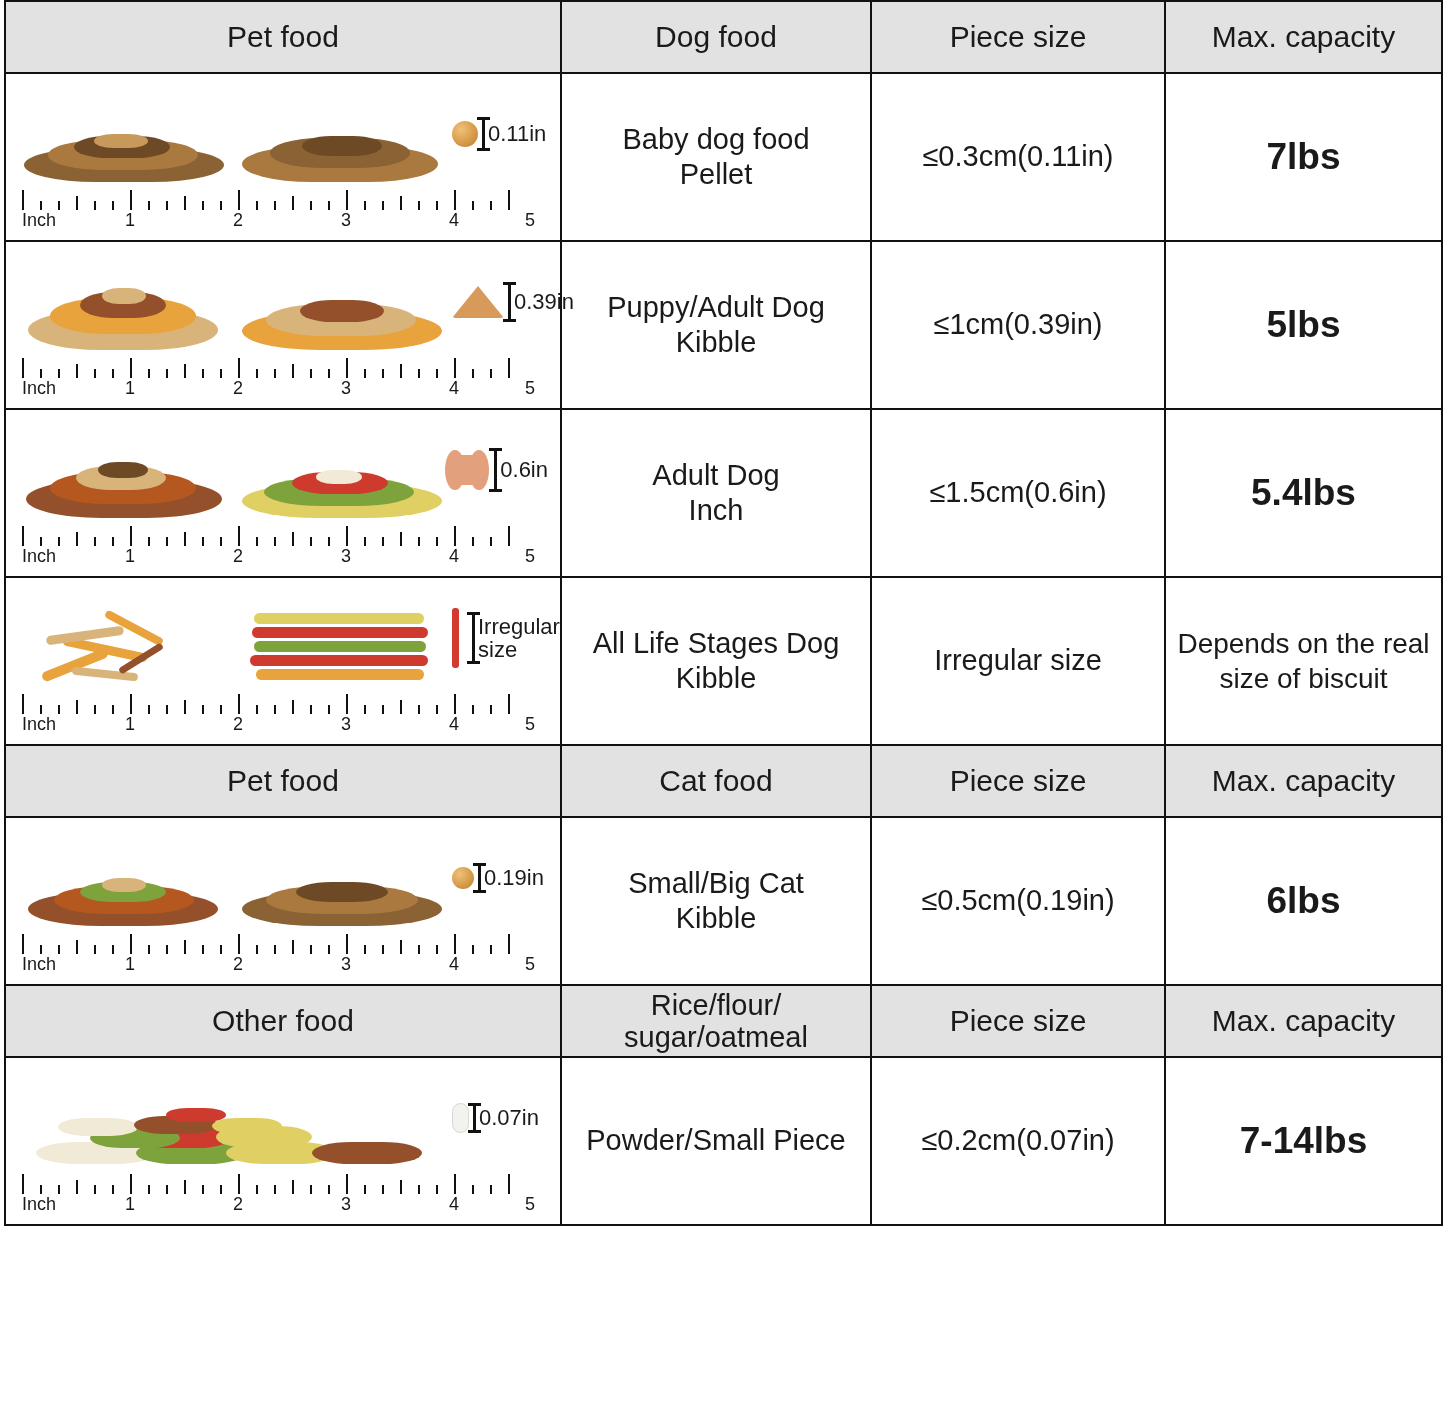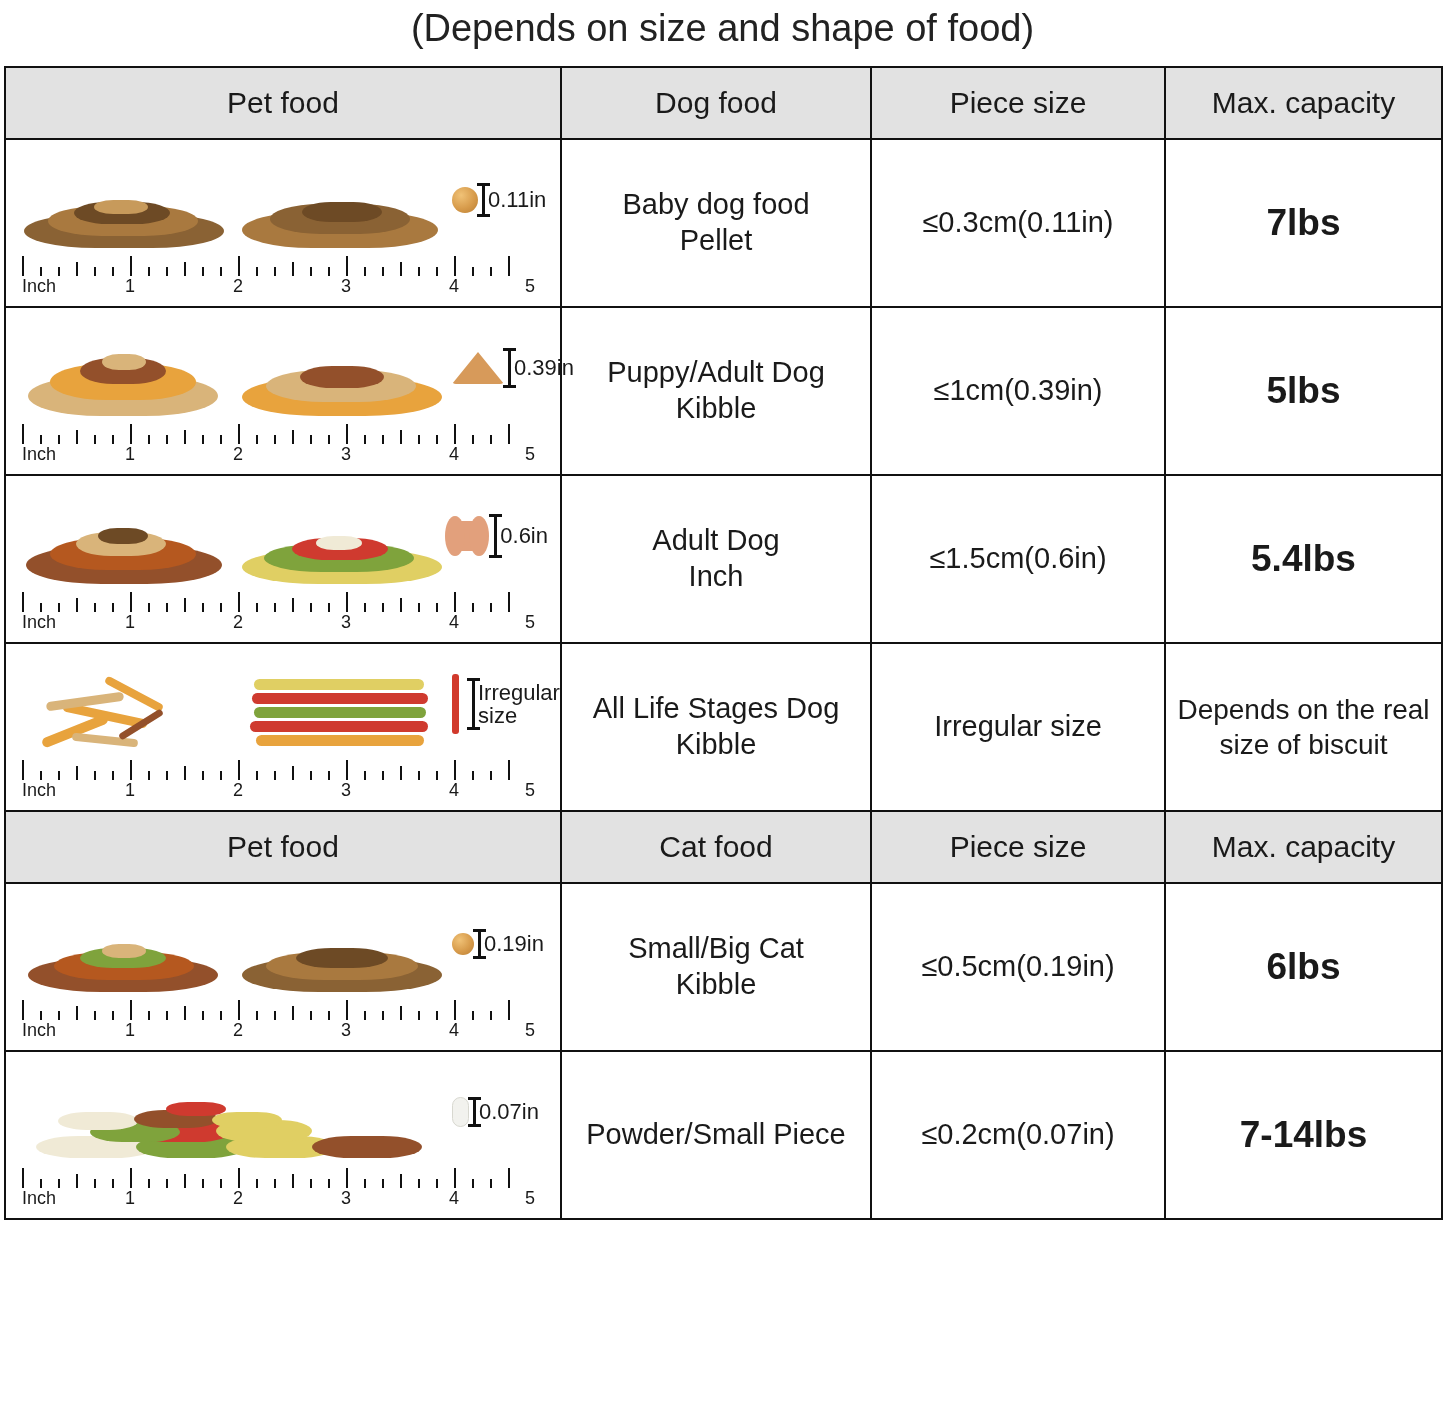--- a/index.html
+++ b/index.html
@@ -229,21 +229,20 @@
     border-radius: 9px;
     background: #f2f2ee;
     border: 1px solid #d8d8d0;
   }
 </style>
 </head>
 <body>
 
 <div class="page">
 
-  <div class="subtitle">(Depends on size and shape of food)</div>
 
   <table class="capacity">
     <colgroup>
       <col class="col-img">
         <col class="col-kind">
         <col class="col-piece">
         <col class="col-cap">
     </colgroup>
 
     <tbody>
@@ -632,20 +631,29 @@
       <td class="cellpad">
         <div>Small/Big Cat</div>
         <div>Kibble</div>
       </td>
       <td class="cellpad">≤0.5cm(0.19in)</td>
       <td>
         <span class="cap-val">6</span><span class="unit cap-val">lbs</span>
       </td>
     </tr>
 
+    <tr class="hdr">
+      <td>Other food</td>
+      <td class="two-line">
+        <div>Rice/flour/</div>
+        <div>sugar/oatmeal</div>
+      </td>
+      <td>Piece size</td>
+      <td>Max. capacity</td>
+    </tr>
 
     <tr>
       <td>
         <div class="sample">
           <div class="sample-row">
             <div class="pile" style="width:430px;">
               <div class="blob c10" style="width:120px;height:22px;left:20px;bottom:4px;border-radius:50%/70%;"></div>
               <div class="blob c7" style="width:110px;height:22px;left:120px;bottom:4px;border-radius:50%/70%;"></div>
               <div class="blob c8" style="width:110px;height:22px;left:210px;bottom:4px;border-radius:50%/70%;"></div>
               <div class="blob c12" style="width:110px;height:22px;left:296px;bottom:4px;border-radius:50%/70%;"></div>

